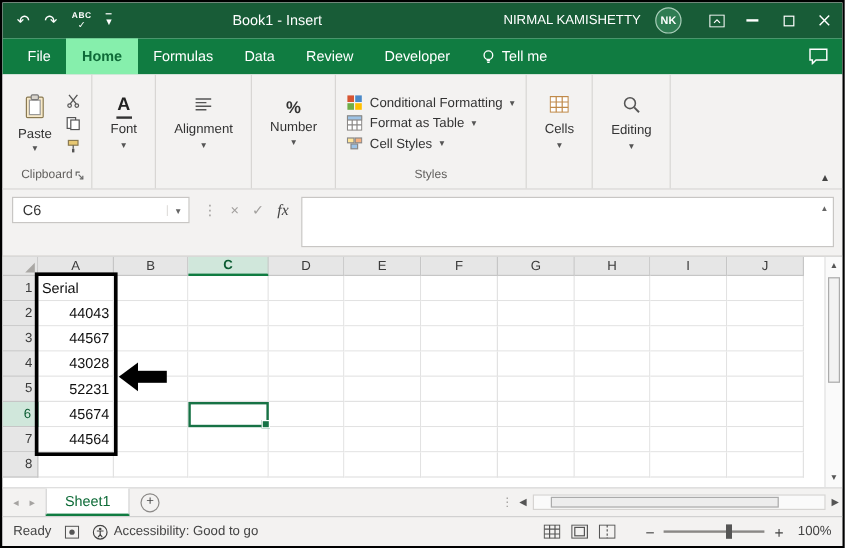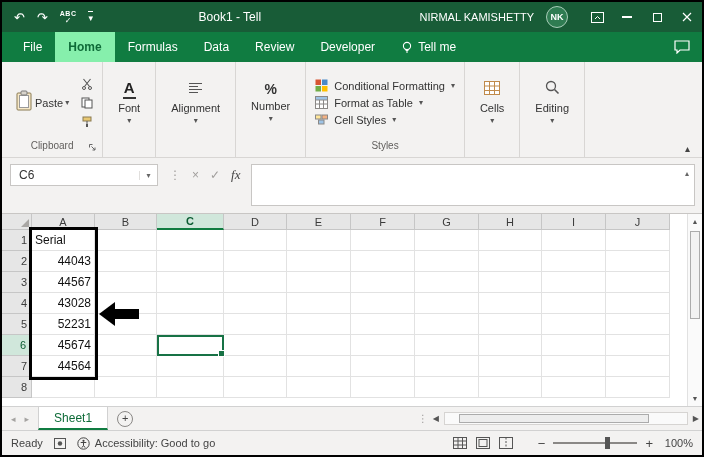--- a/index.html
+++ b/index.html
@@ -30,21 +30,21 @@
   .rtab.active{background:#86efac;color:#0E6B38;font-weight:bold}
   .bulb{display:flex;align-items:center}
   .commenticon{position:absolute;right:12px;top:8px}
 
   
   .ribbon{flex:0 0 96px;background:#F3F2F1;display:flex;position:relative;border-bottom:1px solid #D8D6D4}
   .rgroup{display:flex;flex-direction:column;border-right:1px solid #D8D6D4;padding:3px 5px 0}
   .rcontent{flex:1;display:flex;align-items:center;justify-content:center}
   .glabel{height:17px;font-size:10px;color:#605E5C;display:flex;align-items:flex-start;justify-content:center;position:relative;padding:0 4px}
   .launcher{position:absolute;right:0;bottom:3px}
-  .bigbtn{display:flex;flex-direction:row;align-items:center;gap:2px;padding:3px 8px;cursor:default}
+  .bigbtn{display:flex;flex-direction:column;align-items:center;gap:2px;padding:3px 8px;cursor:default}
   .bigbtn .lbl{font-size:11px;color:#333}
   .chev{font-size:8px;color:#555;line-height:1}
   .smallcol{display:flex;flex-direction:column;justify-content:center;gap:7px;padding:0 4px}
   .smallcol .sic{cursor:default;line-height:0}
   .vbtn{display:flex;flex-direction:column;align-items:center;gap:3px;padding:2px 10px;cursor:default}
   .vbtn .lbl{font-size:11px;color:#333}
   .fontA{font-size:15px;font-weight:bold;color:#222;border-bottom:2px solid #333;line-height:1.1;padding:0 1px}
   .pct{font-size:14px;color:#333;font-weight:bold;line-height:1.1}
   .stylesrows{display:flex;flex-direction:column;justify-content:center;gap:4px;padding:0 4px}
   .srow{display:flex;align-items:center;gap:6px;font-size:11px;color:#333;cursor:default;white-space:nowrap}
@@ -115,21 +115,21 @@
     <div class="qat">
       <span class="gi">↶</span>
       <span class="gi">↷</span>
       <span class="abc">
         <span class="t">ABC</span>
         <span class="c">✓</span>
       </span>
       <span class="qatdrop">▾</span>
     </div>
     <div class="tspacer1"></div>
-    <div class="wtitle">Book1 - Tell</div>
+    <div class="wtitle">Book1 - Insert</div>
     <div class="tspacer2"></div>
     <div class="tbright">
       <span class="username">NIRMAL KAMISHETTY</span>
       <span class="avatar">NK</span>
       <span class="winbtn">
         <svg width="13" height="11" viewBox="0 0 13 11">
             <rect x="0.5" y="0.5" width="12" height="10" fill="none" stroke="#fff"></rect>
             <path d="M4 7 L6.5 4.5 L9 7" fill="none" stroke="#fff"></path>
           </svg>
       </span>

